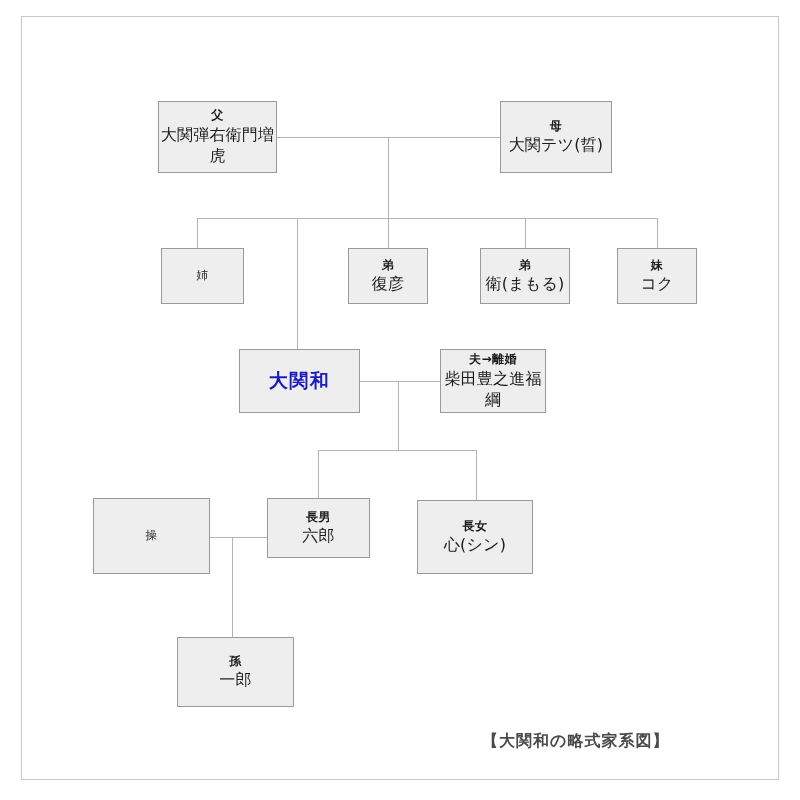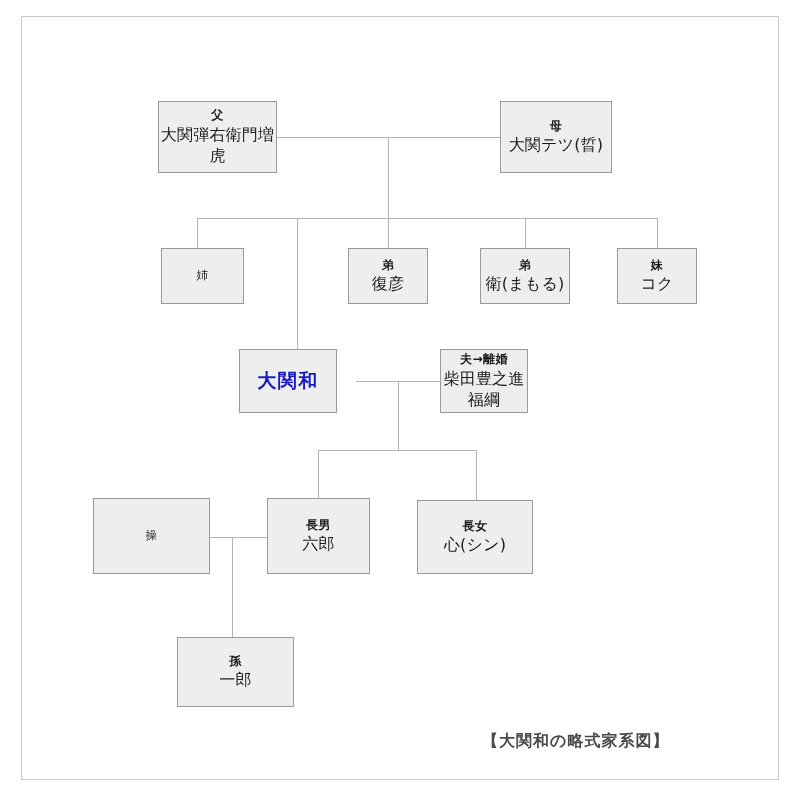--- a/index.html
+++ b/index.html
@@ -133,34 +133,34 @@
   <div class="node" style="left:480px; top:248px; width:90px; height:56px;">
     <span class="role">弟</span>
     <span class="name">衛(まもる)</span>
   </div>
 
   <div class="node" style="left:617px; top:248px; width:80px; height:56px;">
     <span class="role">妹</span>
     <span class="name">コク</span>
   </div>
 
-  <div class="node focus" style="left:239px; top:349px; width:98px; height:64px;">
+  <div class="node focus" style="left:239px; top:349px; width:121px; height:64px;">
     <span class="role">大関和</span>
   </div>
 
-  <div class="node" style="left:440px; top:349px; width:88px; height:64px;">
+  <div class="node" style="left:440px; top:349px; width:106px; height:64px;">
     <span class="role">夫→離婚</span>
     <span class="name">柴田豊之進福綱</span>
   </div>
 
   <div class="node single" style="left:93px; top:498px; width:117px; height:76px;">
     <span class="role">操</span>
   </div>
 
-  <div class="node" style="left:267px; top:498px; width:103px; height:76px;">
+  <div class="node" style="left:267px; top:498px; width:103px; height:60px;">
     <span class="role">長男</span>
     <span class="name">六郎</span>
   </div>
 
   <div class="node" style="left:417px; top:500px; width:116px; height:74px;">
     <span class="role">長女</span>
     <span class="name">心(シン)</span>
   </div>
 
   <div class="node" style="left:177px; top:637px; width:117px; height:70px;">

